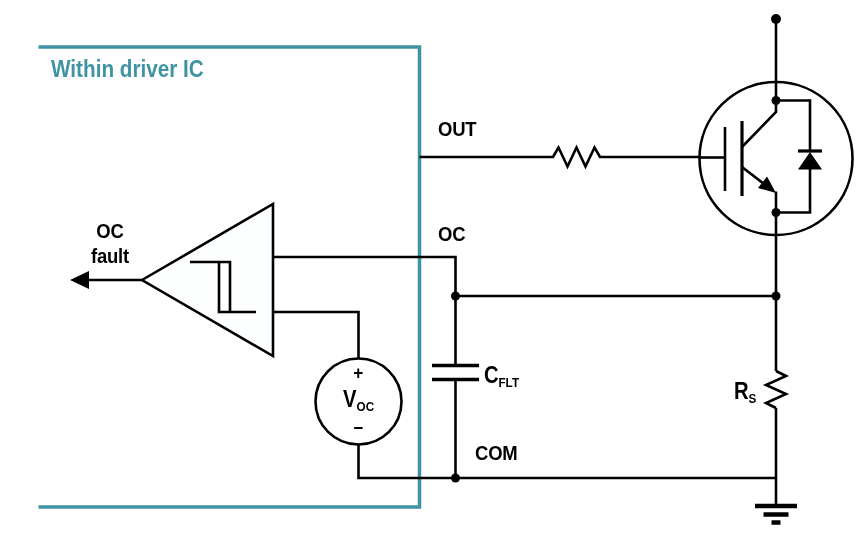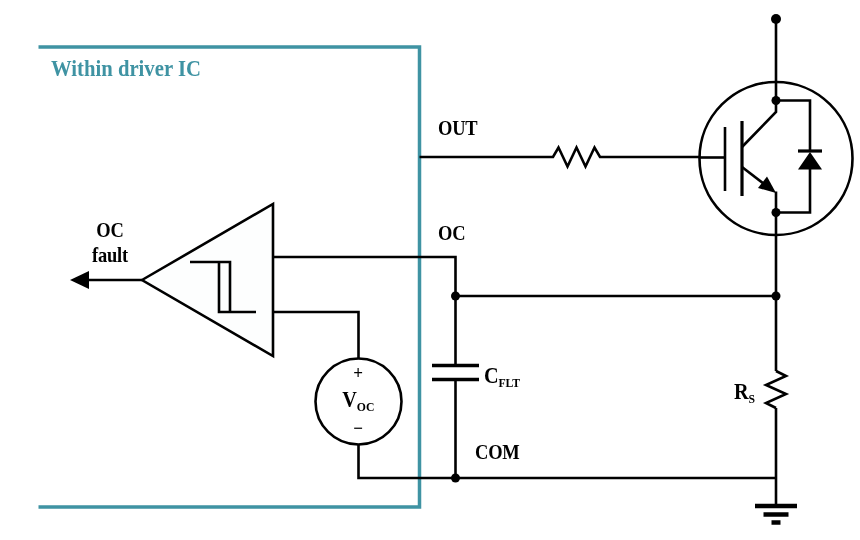--- a/index.html
+++ b/index.html
@@ -1,19 +1,19 @@
 <!DOCTYPE html>
 <html><head>
 <meta charset="utf-8">
 <style>
   html,body { margin:0; padding:0; background:#ffffff; }
   .stage {
     position:relative; width:860px; height:540px;
     background:#ffffff; overflow:hidden;
-    font-family:Liberation Serif, serif;
+    font-family:Liberation Sans, sans-serif;
   }
   .stage svg { position:absolute; left:0; top:0; }
   .lbl {
     position:absolute; color:#000; font-weight:bold;
     white-space:nowrap; letter-spacing:-0.2px;
     transform:scaleX(0.88); transform-origin:0 50%;
     line-height:1;
   }
   .lbl.centered { transform-origin:50% 50%; text-align:center; }
   .title-lbl {

